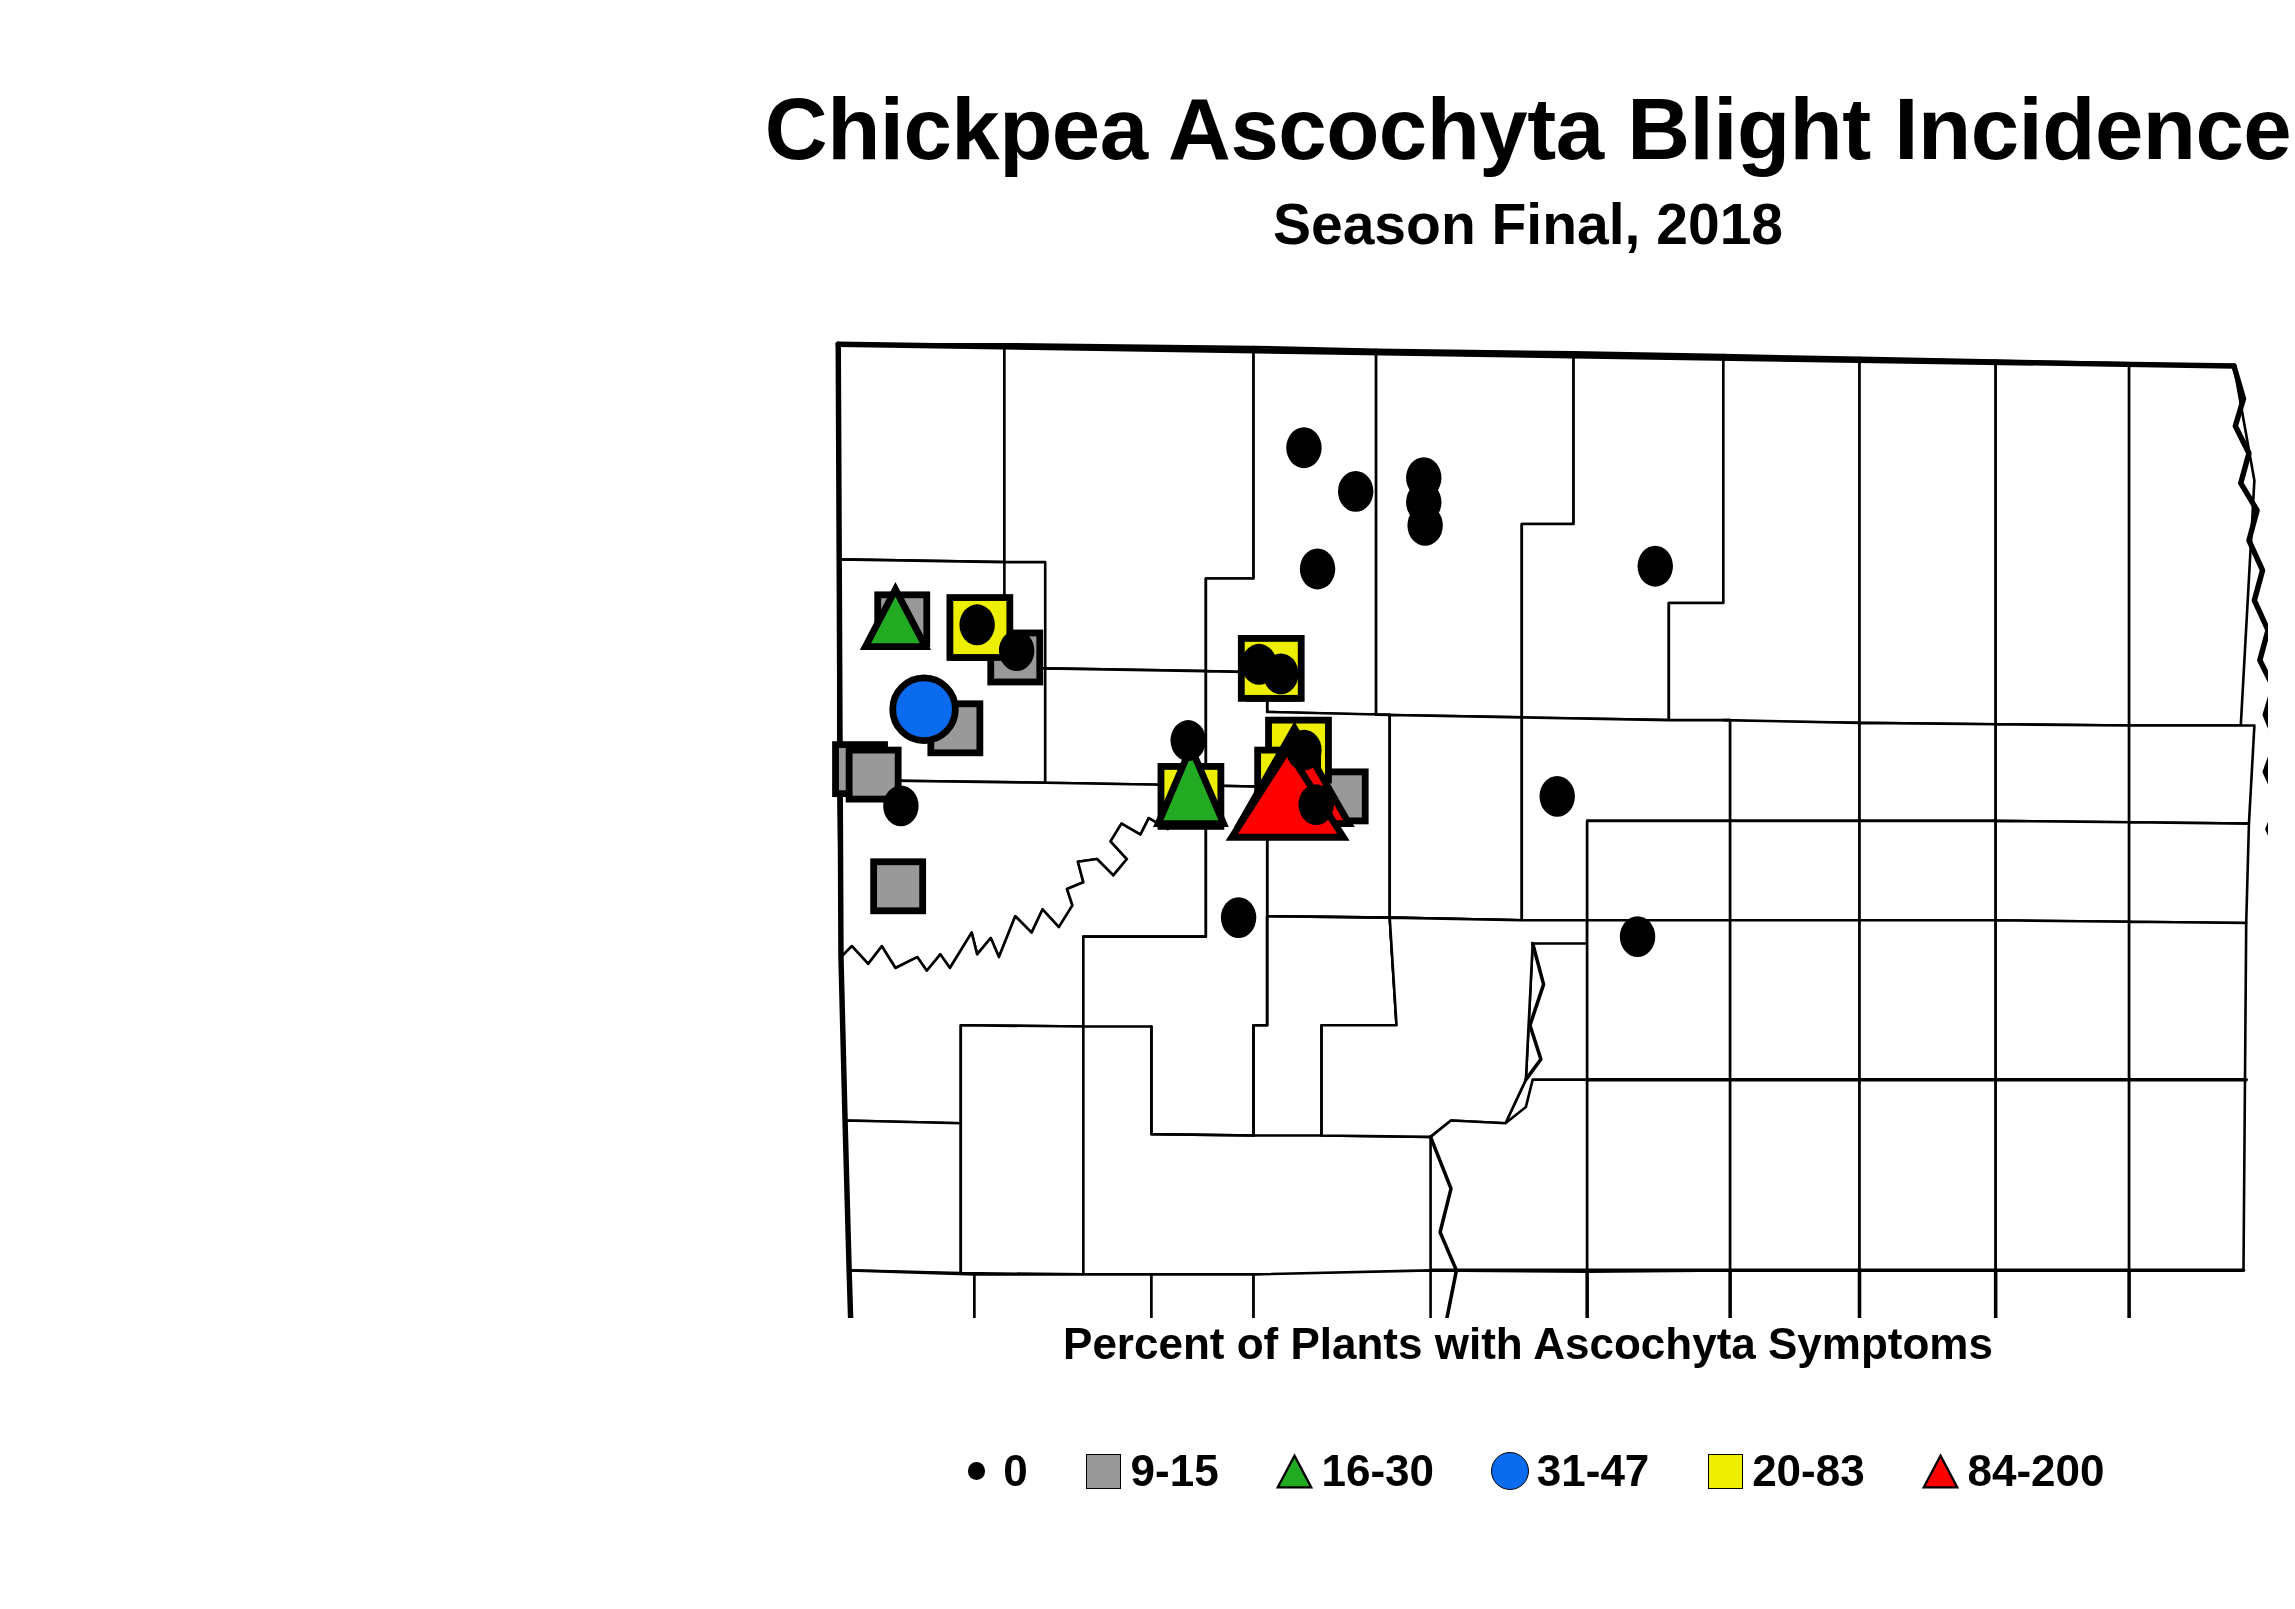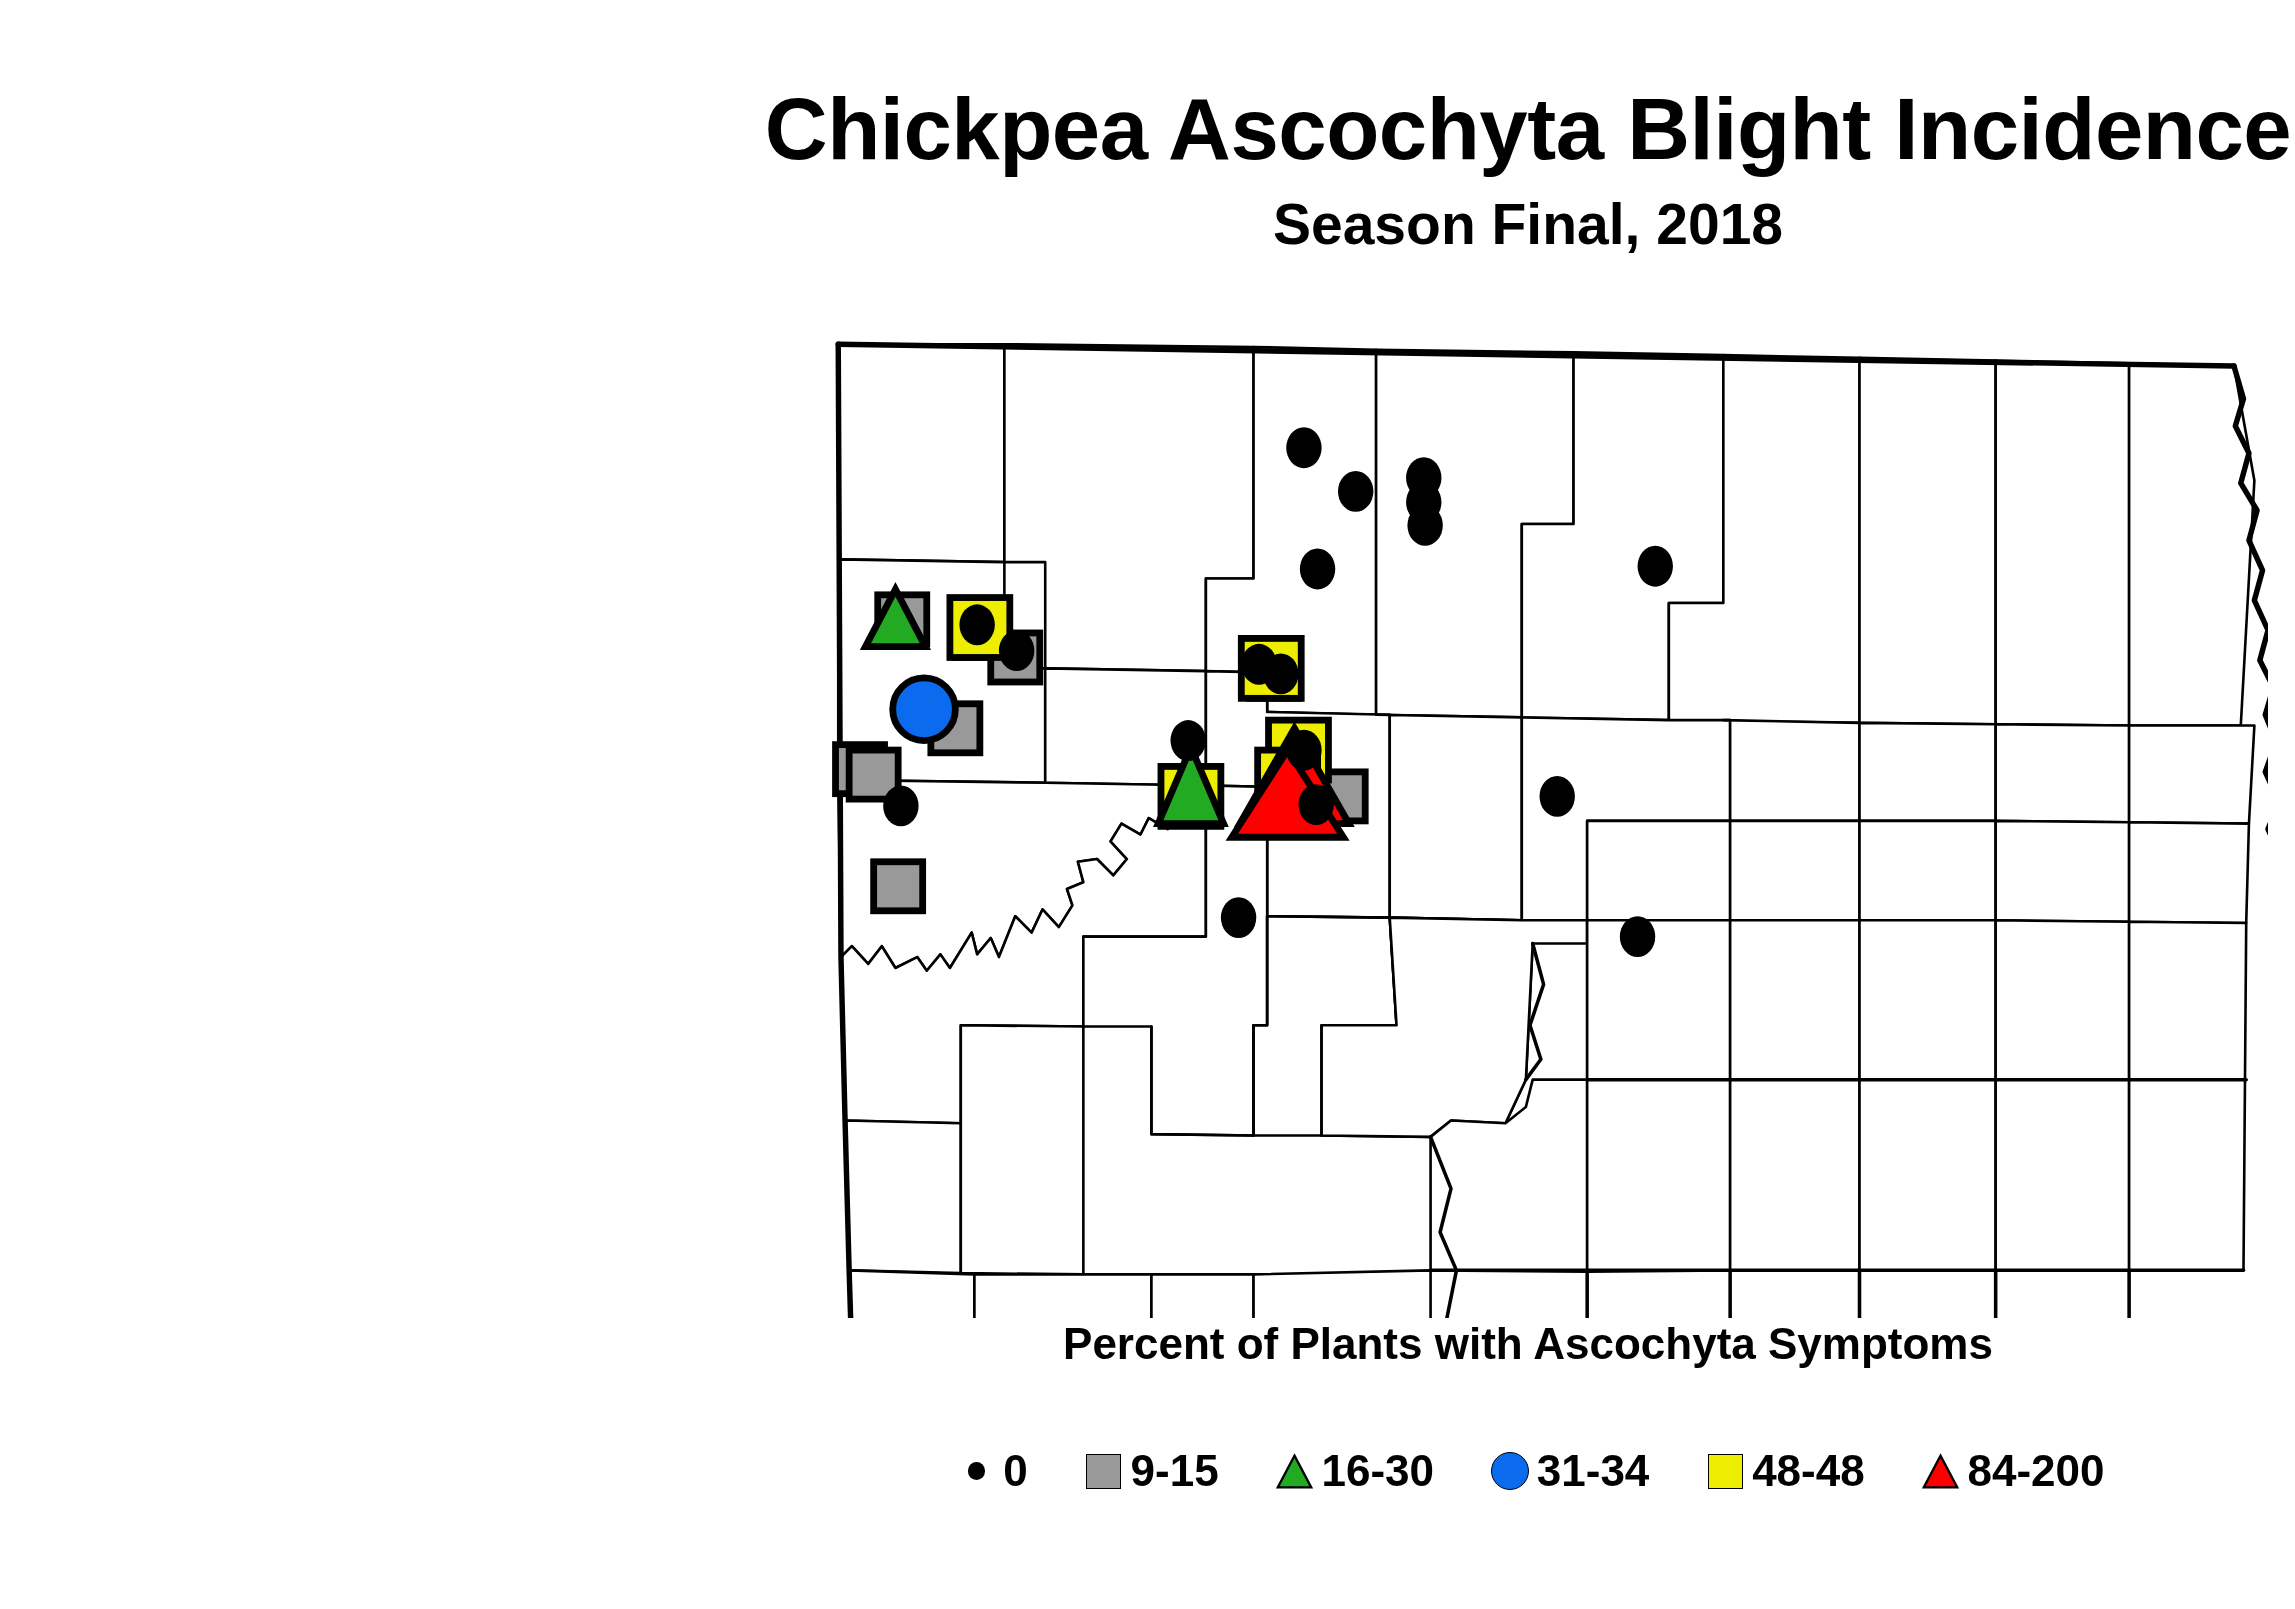--- a/index.html
+++ b/index.html
@@ -280,28 +280,28 @@
             <polygon points="43,8 80,78 6,78" fill="#22AA22" stroke="#000" stroke-width="5"></polygon>
           </svg>
         </div>
         <div class="leg-label">16-30</div>
       </div>
       <div class="leg-gap"></div>
       <div class="leg-item">
         <div class="leg-swatch">
           <div class="sw-circle" style="background: rgb(10, 107, 239);"></div>
         </div>
-        <div class="leg-label">31-34</div>
+        <div class="leg-label">31-47</div>
       </div>
       <div class="leg-gap"></div>
       <div class="leg-item">
         <div class="leg-swatch">
           <div class="sw-square" style="background: rgb(238, 238, 0);"></div>
         </div>
-        <div class="leg-label">48-48</div>
+        <div class="leg-label">20-83</div>
       </div>
       <div class="leg-gap"></div>
       <div class="leg-item">
         <div class="leg-swatch">
           <svg width="39" height="39" viewBox="0 0 86 86">
             <polygon points="43,8 80,78 6,78" fill="#FF0000" stroke="#000" stroke-width="5"></polygon>
           </svg>
         </div>
         <div class="leg-label">84-200</div>
       </div>

